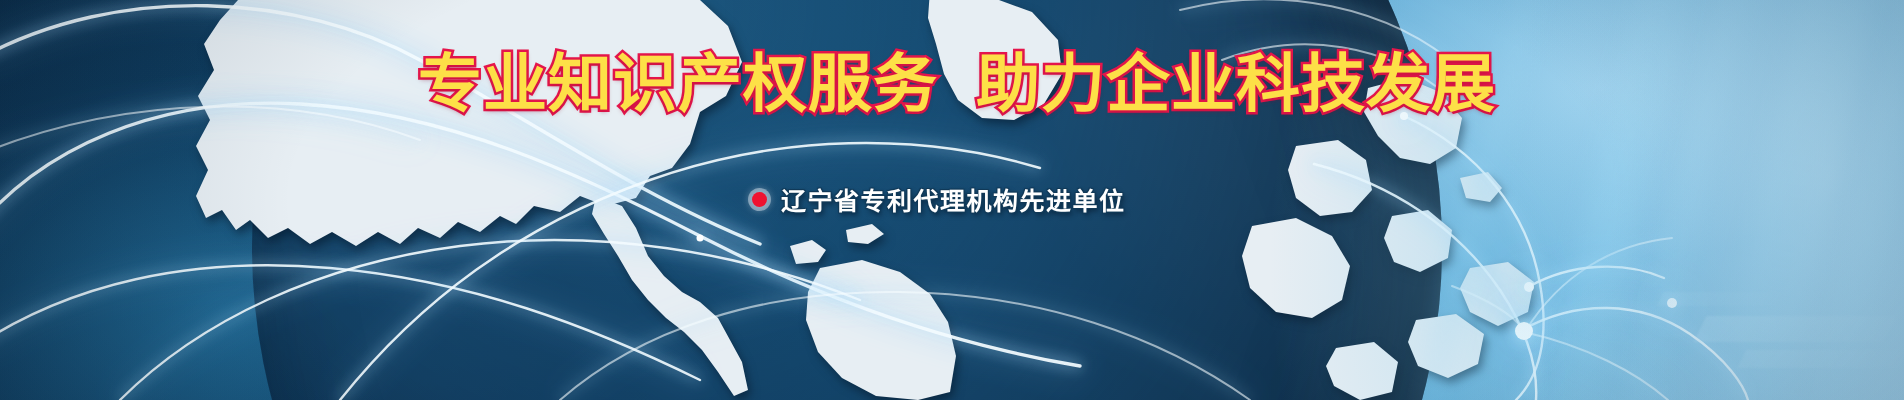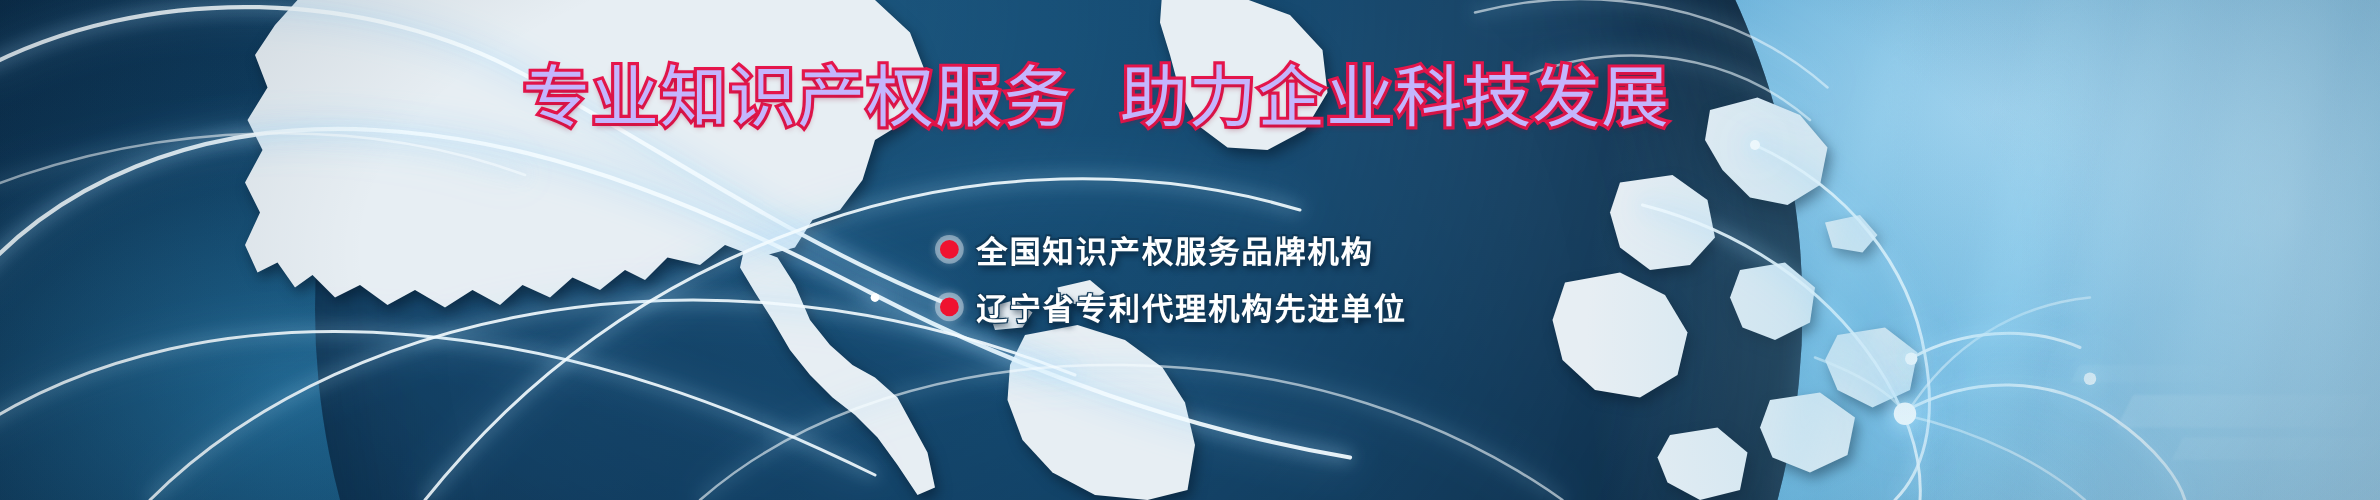--- a/index.html
+++ b/index.html
@@ -135,25 +135,25 @@
   .content {
     position: absolute;
     inset: 0;
   }
 
   .headline {
     position: absolute;
     left: 418px;
     top: 52px;
     white-space: nowrap;
-    font-size: 54px;
+    font-size: 64px;
     line-height: 1;
-    font-weight: normal;
+    font-weight: bold;
     letter-spacing: 1px;
-    color: #c4b5fd;
+    color: #fde047;
     -webkit-text-stroke: 5px #e8174d;
     paint-order: stroke fill;
     text-shadow:
       0 0 3px rgba(232,23,77,0.85),
       0 2px 5px rgba(140,10,45,0.45);
   }
   .headline .gap { display: inline-block; width: 38px; }
 
   .bullets {
     position: absolute;
@@ -290,24 +290,20 @@
   <div class="bg-layer bg-vignette"></div>
 
   <div class="content">
 
     <div class="headline">
       <span>专业知识产权服务</span><span class="gap"></span><span>助力企业科技发展</span>
     </div>
 
     <div class="bullets">
 
-      <div class="bullet-row">
-        <span class="bullet-dot"></span>
-        <span class="bullet-text">全国知识产权服务品牌机构</span>
-      </div>
 
 
 
       <div class="bullet-row">
         <span class="bullet-dot"></span>
         <span class="bullet-text">辽宁省专利代理机构先进单位</span>
       </div>
 
     </div>
   </div>

